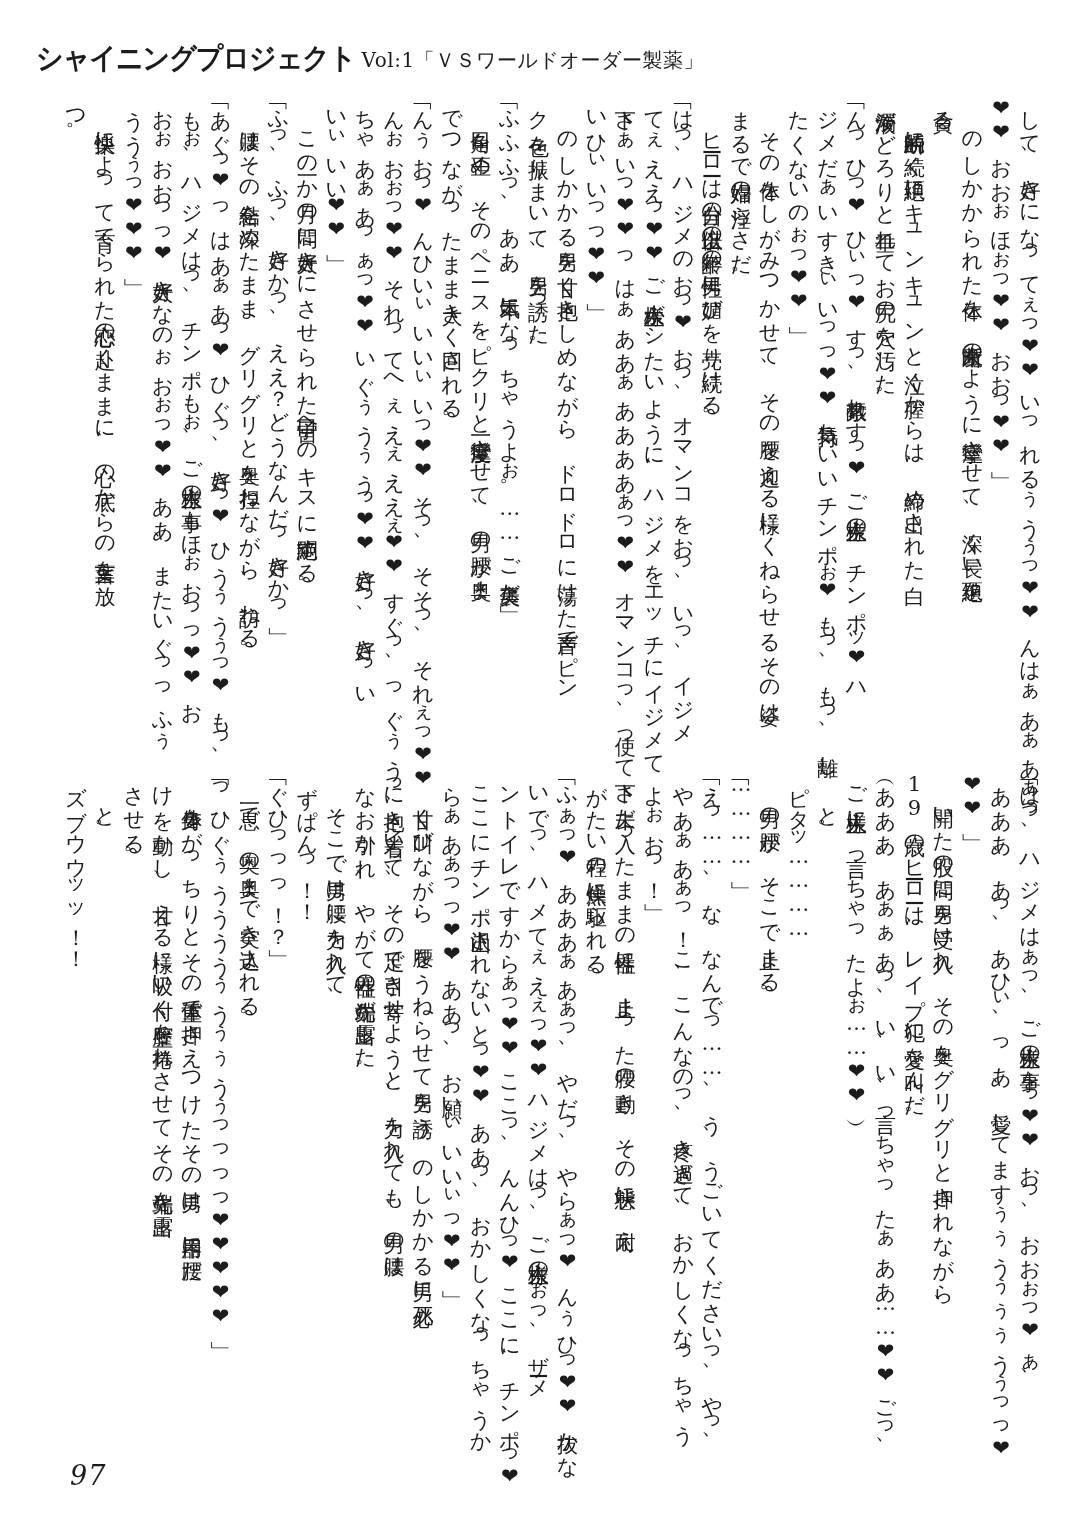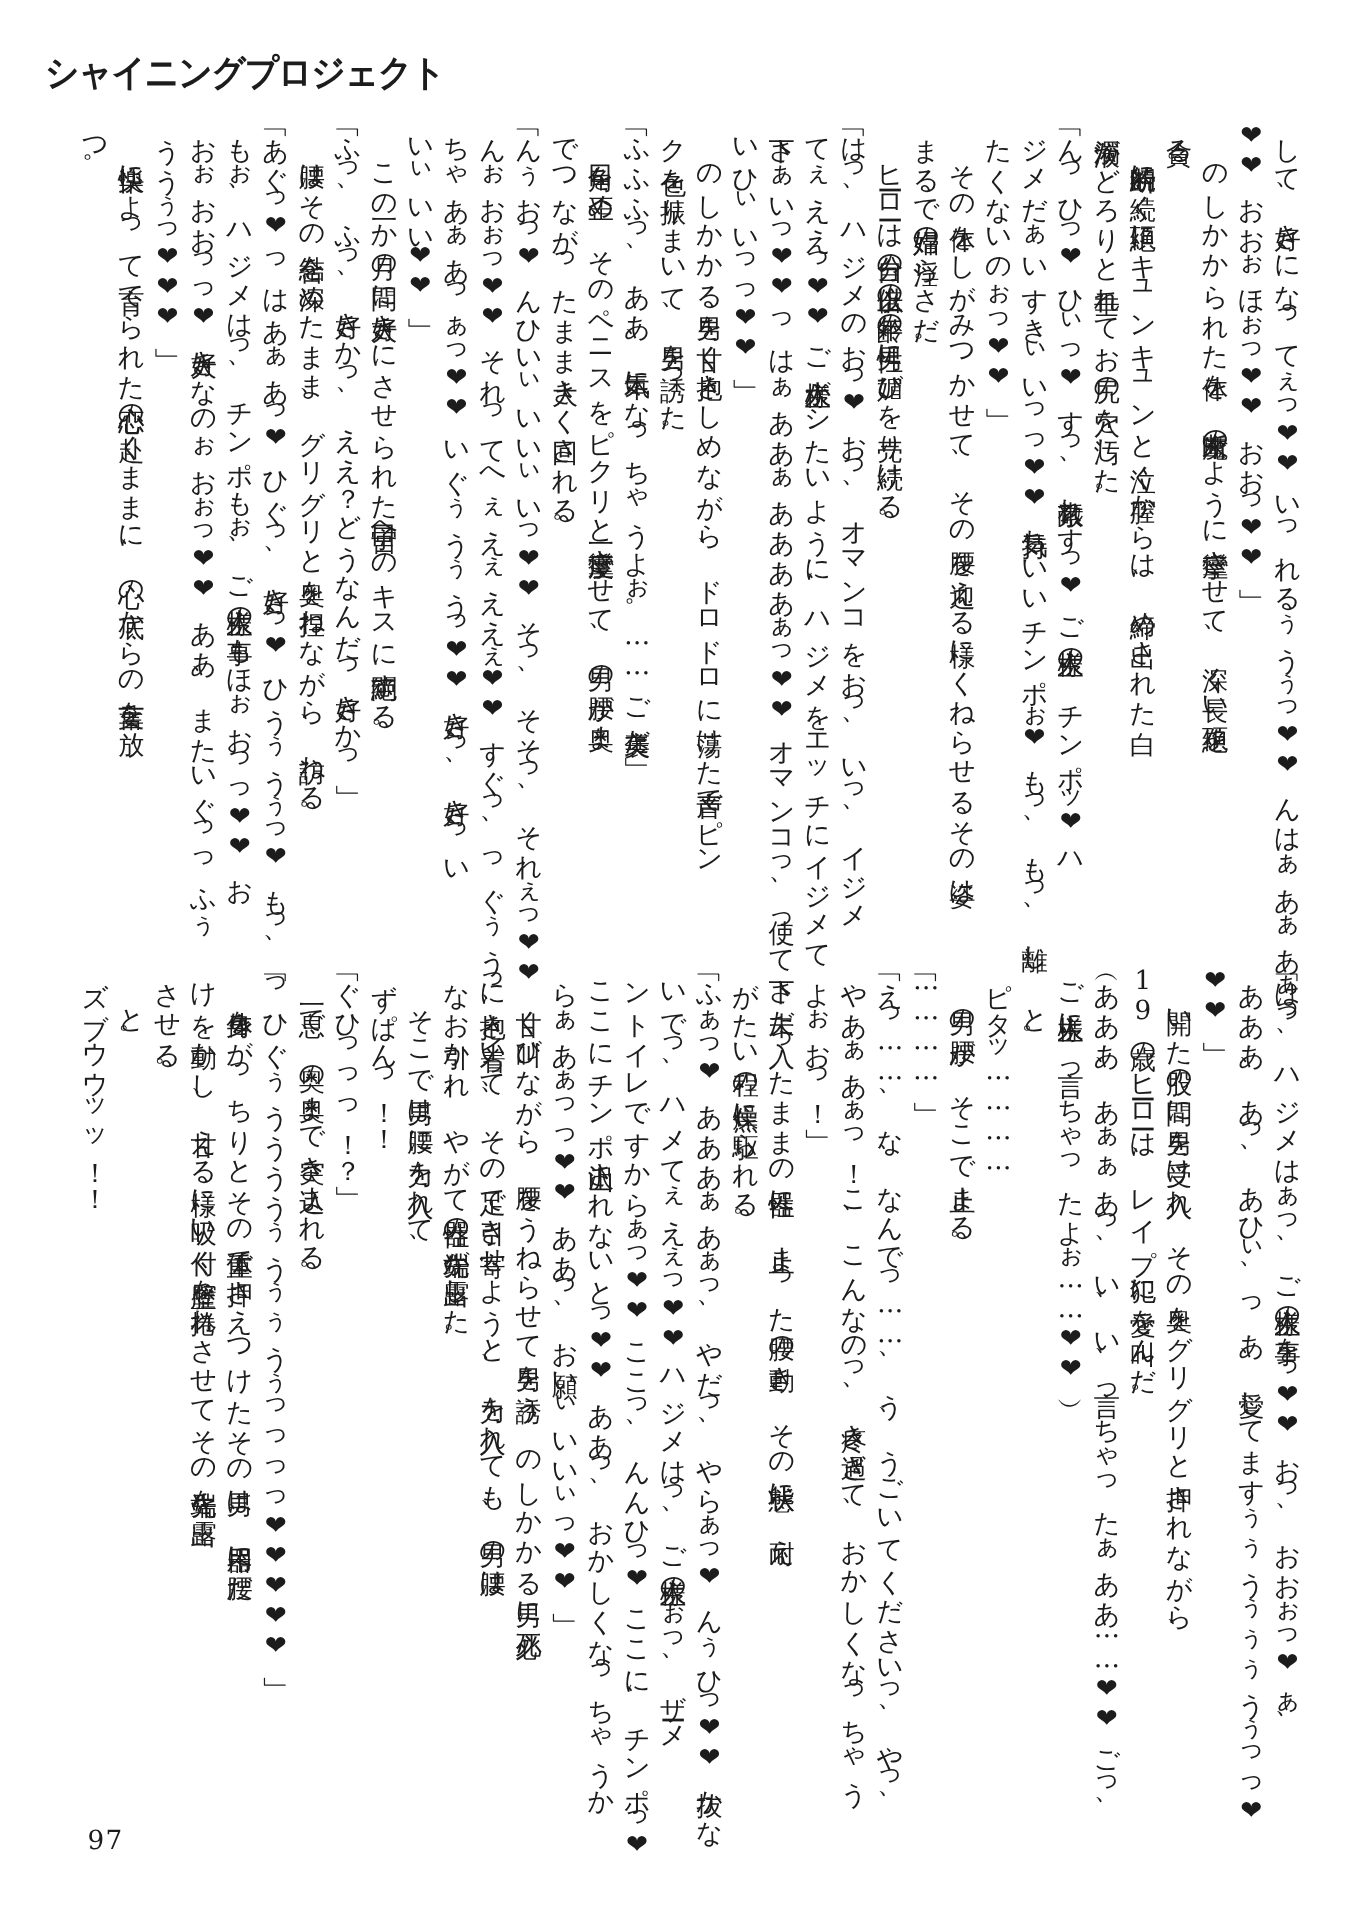--- a/index.html
+++ b/index.html
@@ -47,29 +47,31 @@
   .text-block.top    { top: 96px;  height: 680px; width: 984px; }
   .text-block.bottom { top: 772px; height: 702px; width: 984px; }
   .tcol {
     line-height: 28.9px;
     white-space: nowrap;
   }
   .page-number {
     position: absolute;
     left: 70px;
     top: 1460px;
-    font-size: 21px;
+    font-size: 27px;
     letter-spacing: 1px;
+    font-style: italic;
   }
 </style>
 </head>
 <body>
 
 <div class="header">
   <span class="series-logo">シャイニングプロジェクト</span>
+  <span class="volume-subtitle">Vol:1「ＶＳワールドオーダー製薬」</span>
 </div>
 
 <section class="text-block top" id="top-block">
     <div class="tcol">して、好きになってぇっ❤❤いっれるぅうぅっ❤❤んはぁあぁあぁっ</div>
     <div class="tcol">❤❤おおぉほぉっ❤❤おおっ❤❤」</div>
     <div class="tcol">　のしかかられた体を、断末魔のように痙攣させて、深く長い絶頂を</div>
     <div class="tcol">貪る。</div>
     <div class="tcol">　断続的に続く絶頂にキュンキュンと泣く膣からは、締め出された白</div>
     <div class="tcol">濁液がどろりと垂れてお尻の穴を汚した。</div>
     <div class="tcol">「んっひっ❤ひぃっ❤すっ、素敵れすっ❤ご主人様の、チンポッ❤ハ</div>

